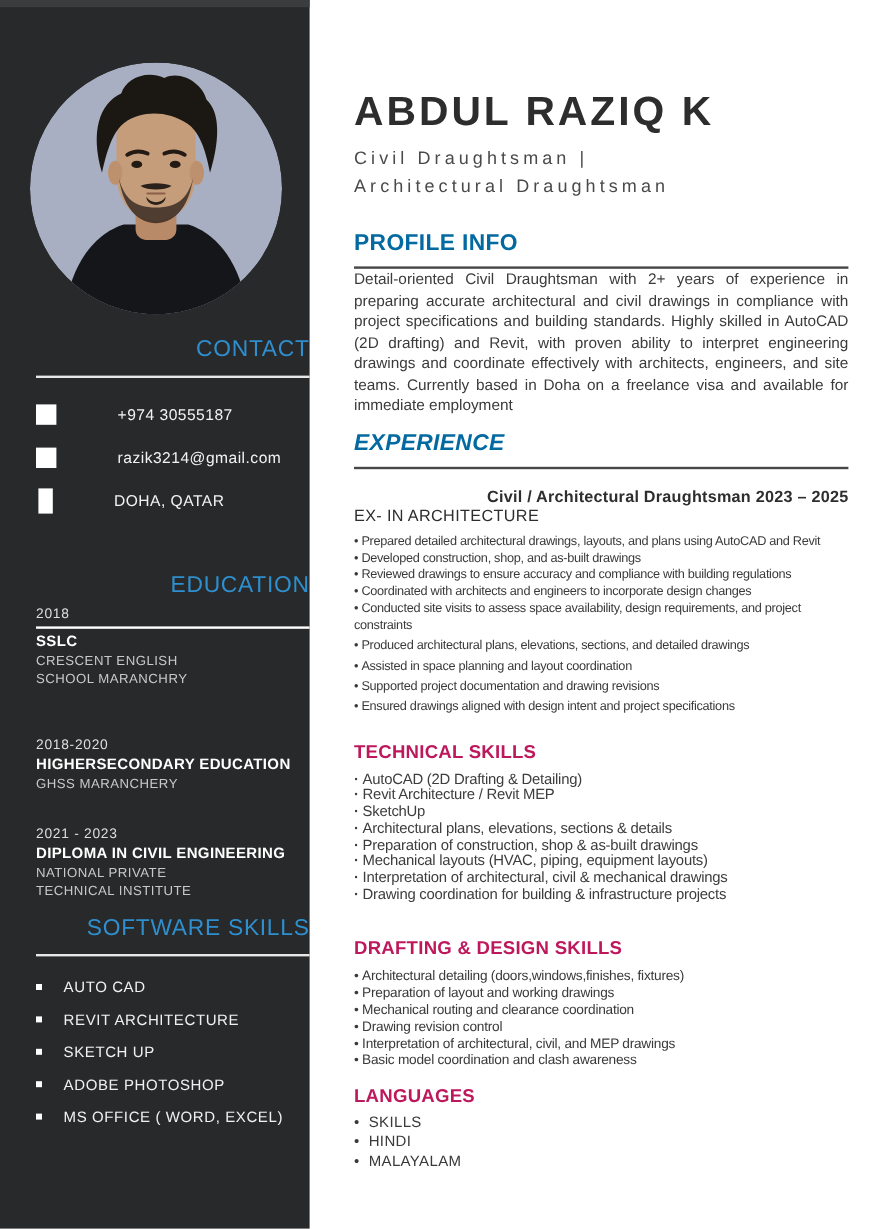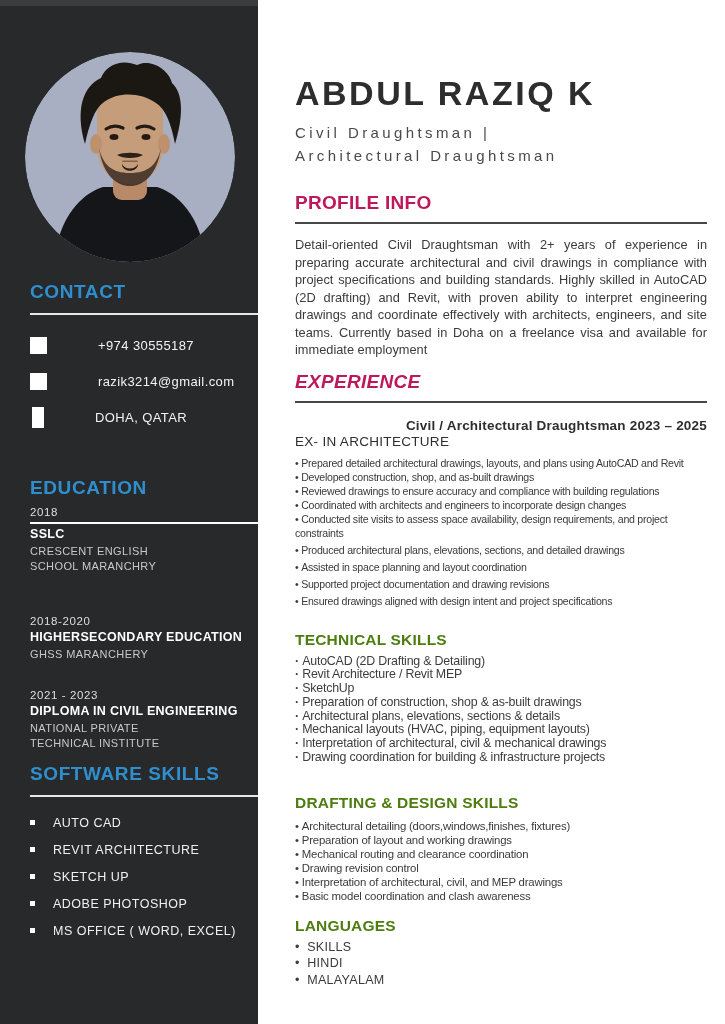--- a/index.html
+++ b/index.html
@@ -17,22 +17,22 @@
   .sidebar::before { content:""; display:block; height:6px; background:#3a3c3d; }
   .photo {
     position:absolute; top:52px; left:25px; width:210px; height:210px;
     border-radius:50%; overflow:hidden;
   }
   .side-section { position:absolute; left:30px; right:0; }
   .contact-section   { top:280px; }
   .education-section { top:476px; }
   .software-section  { top:762px; }
   .side-h {
-    font-size:19px; font-weight:bold; color:#2f8fce;
-    letter-spacing:0.6px; line-height:24px;
+    font-size:19px; font-weight:normal; color:#2f8fce;
+    letter-spacing:0.6px; line-height:24px;text-align:right;
   }
   .rule-light { border:none; border-top:2px solid #e8e8e8; width:228px; margin-top:9px; }
   .contact-items { margin-top:20px; }
   .contact-item { display:flex; align-items:center; margin-bottom:16px; height:20px;gap:34px; }
   .icon-sq   { width:17px; height:17px; background:#ffffff; flex:0 0 auto; }
   .icon-tall { width:12px; height:21px; background:#ffffff; margin-left:2px; flex:0 0 auto; }
   .contact-text { margin-left:17px; font-size:13px; color:#f2f2f2; letter-spacing:0.4px; }
 
   .edu-entry.first { margin-top:5px; }
   .edu-entry.second { margin-top:40px; }
@@ -48,37 +48,37 @@
   .software-label { margin-left:18px; font-size:12.5px; color:#f0f0f0; letter-spacing:0.5px; }
 
   
   .main { position:absolute; left:295px; top:0; width:412px; }
   .name {
     margin-top:74px; font-size:34px; font-weight:bold; color:#2d2d2d;
     letter-spacing:2.5px; line-height:38px;
   }
   .subtitle { margin-top:9px; font-size:15px; color:#4a4a4a; letter-spacing:3.4px; line-height:23px; }
   .main-h {
-    font-size:19px; font-weight:bold; color:#be185d; letter-spacing:0.3px; line-height:22px;
+    font-size:19px; font-weight:bold; color:#0369a1; letter-spacing:0.3px; line-height:22px;
   }
   .h-profile { margin-top:25px; }
   .rule-dark { border:none; border-top:2px solid #474747; width:100%; margin-top:8px; }
   .profile-text {
-    margin-top:12px; font-size:12.8px; line-height:17.5px; color:#3b3b3b;
+    margin-top:0; font-size:12.8px; line-height:17.5px; color:#3b3b3b;
     text-align:justify;
   }
   .h-exp { margin-top:12px;font-style:italic; }
   .exp-role { margin-top:15px; font-size:13.5px; font-weight:bold; color:#2e2e2e; line-height:16px; letter-spacing:0.2px;text-align:right; }
   .exp-company { font-size:13.5px; font-weight:normal; color:#2e2e2e; line-height:16px; letter-spacing:0.3px; }
   ul.exp-list { list-style:none; margin-top:6px; }
   ul.exp-list li { font-size:10.6px; letter-spacing:-0.25px; line-height:14px; color:#3a3a3a; }
   ul.exp-list li::before { content:"\2022\00a0"; }
   ul.exp-list li:nth-child(n+6) { margin-top:3px; }
 
-  .sub-h { font-size:15.5px; font-weight:bold; color:#4d7c0f; letter-spacing:0.2px; line-height:19px; }
+  .sub-h { font-size:15.5px; font-weight:bold; color:#be185d; letter-spacing:0.2px; line-height:19px; }
   .h-tech { margin-top:22px; }
   ul.tech-list { list-style:none; margin-top:6px; }
   ul.tech-list li { font-size:12.4px; line-height:13.8px; color:#3d3d3d; letter-spacing:-0.2px; }
   ul.tech-list li::before { content:"\00b7\00a0"; font-weight:bold; }
 
   .h-draft { margin-top:28px; }
   ul.draft-list { list-style:none; margin-top:7px; }
   ul.draft-list li { font-size:11.4px; line-height:14px; color:#3a3a3a; letter-spacing:-0.2px; }
   ul.draft-list li::before { content:"\2022\00a0"; }
 
@@ -217,22 +217,22 @@
       <li>Ensured drawings aligned with design intent and project specifications</li>
     </ul>
   </div>
 
   <div>
     <div class="sub-h h-tech">TECHNICAL SKILLS</div>
     <ul class="tech-list">
       <li>AutoCAD (2D Drafting &amp; Detailing)</li>
       <li>Revit Architecture / Revit MEP</li>
       <li>SketchUp</li>
+      <li>Architectural plans, elevations, sections &amp; details</li>
       <li>Preparation of construction, shop &amp; as-built drawings</li>
-      <li>Architectural plans, elevations, sections &amp; details</li>
       <li>Mechanical layouts (HVAC, piping, equipment layouts)</li>
       <li>Interpretation of architectural, civil &amp; mechanical drawings</li>
       <li>Drawing coordination for building &amp; infrastructure projects</li>
     </ul>
   </div>
 
   <div>
     <div class="sub-h h-draft">DRAFTING &amp; DESIGN SKILLS</div>
     <ul class="draft-list">
       <li>Architectural detailing (doors,windows,finishes, fixtures)</li>

